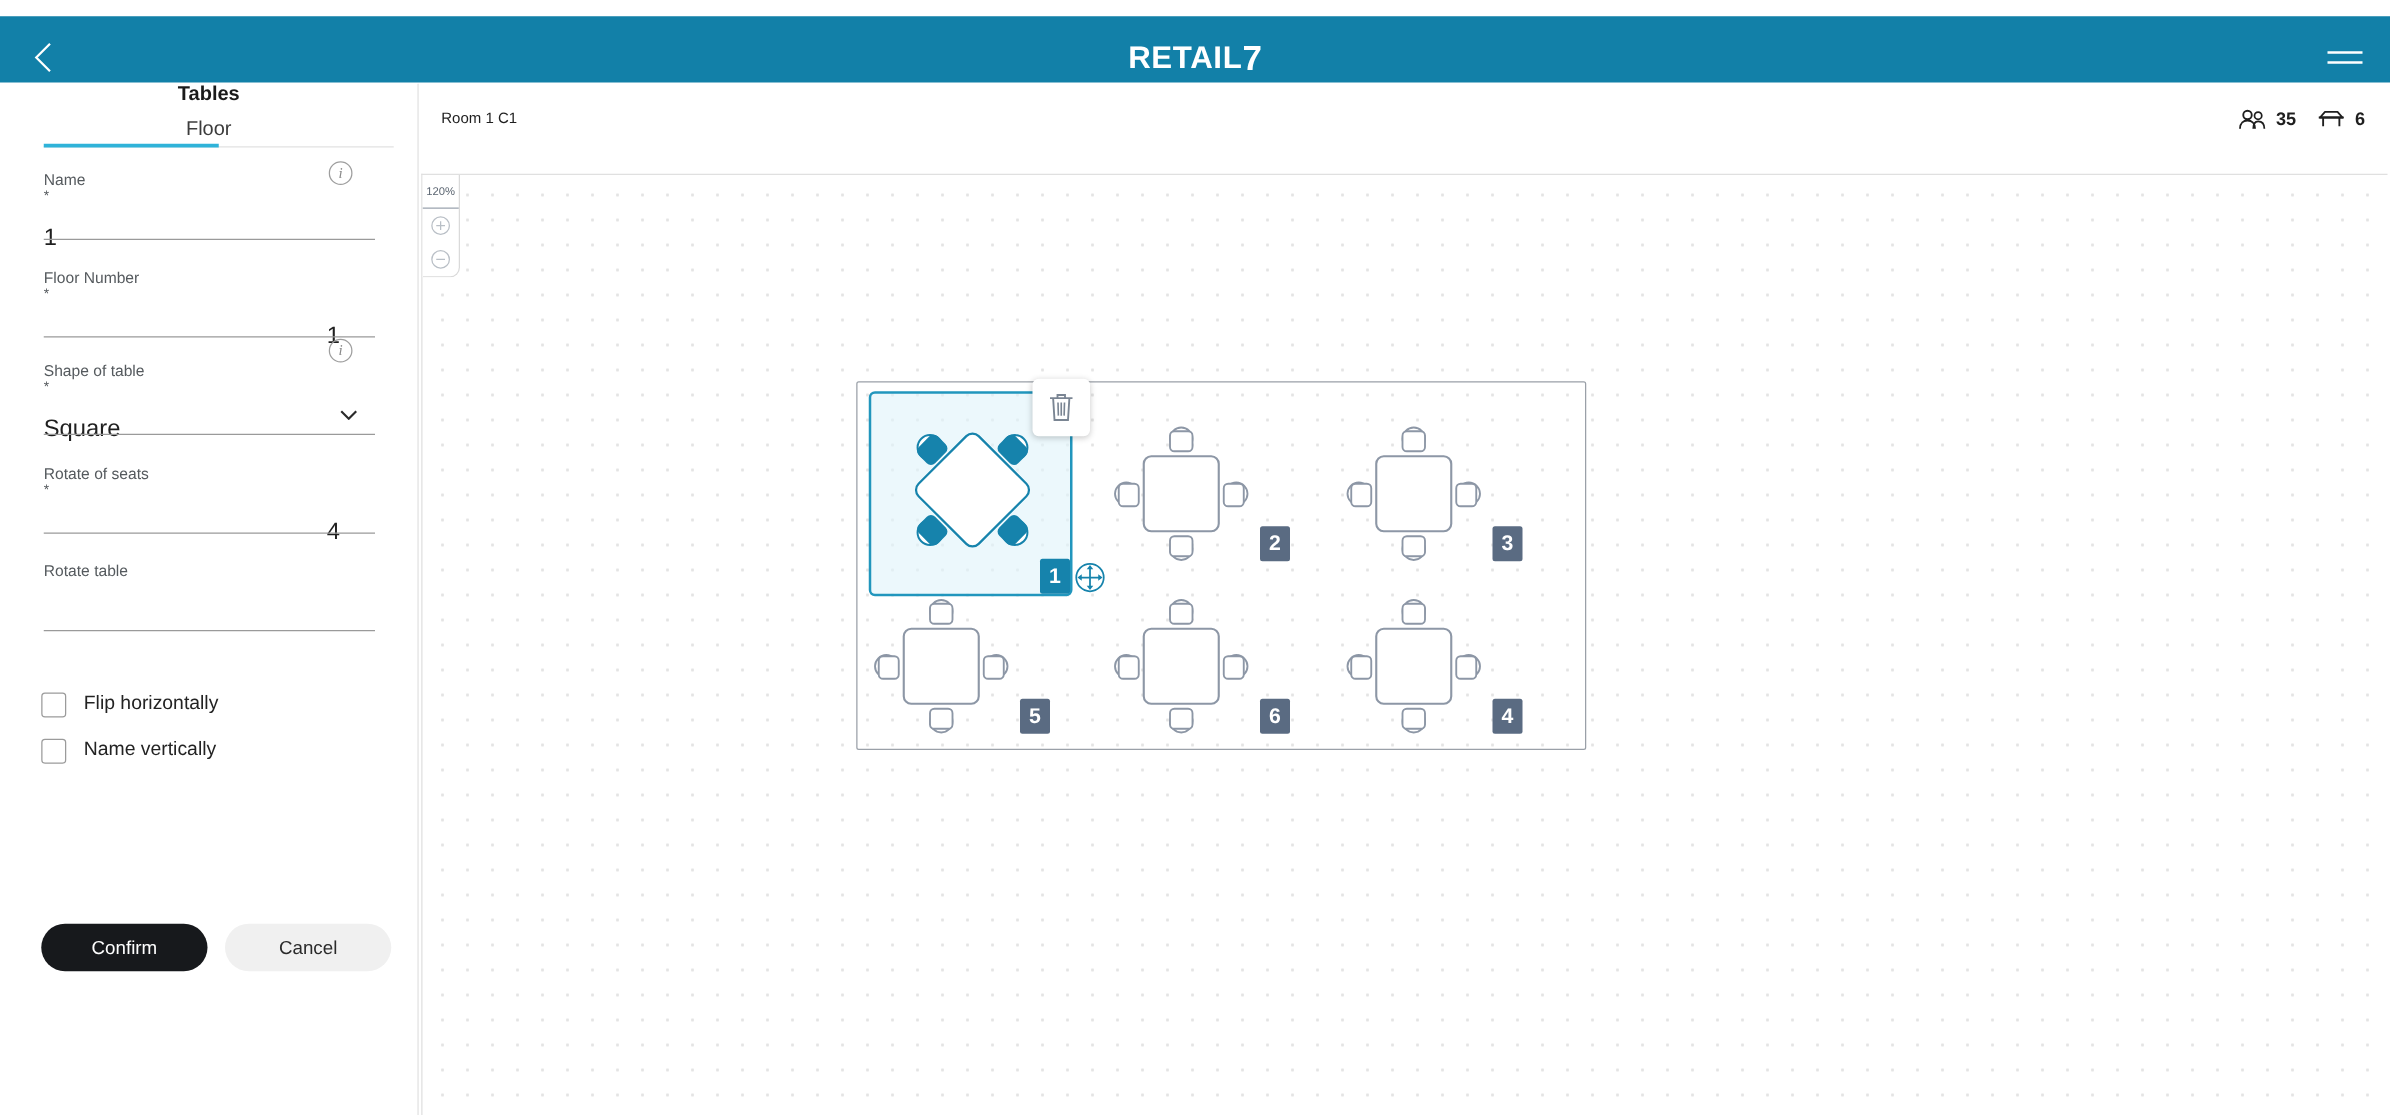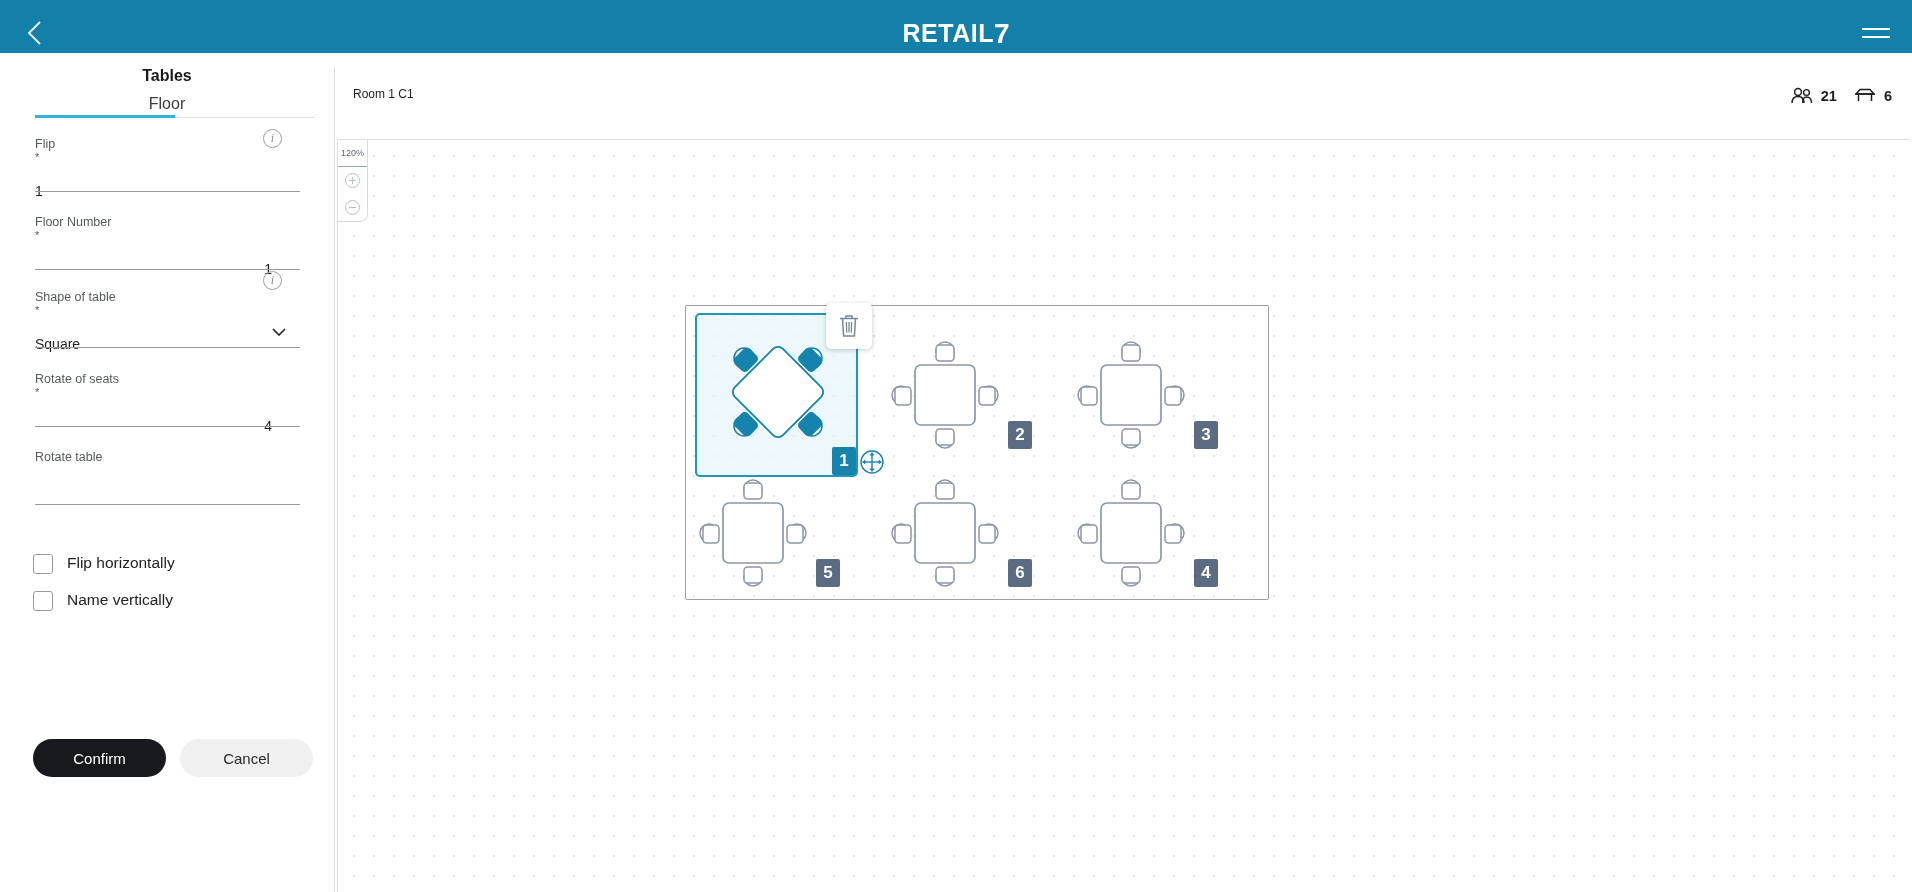--- a/index.html
+++ b/index.html
@@ -4,21 +4,21 @@
 <style>
   * { box-sizing: border-box; margin: 0; padding: 0; }
   html, body {
     width: 1912px; height: 892px;
     font-family: "Liberation Sans", sans-serif;
     background: #ffffff; overflow: hidden;
   }
 
   
   #topbar {
-    position: absolute; left: 0; top: 0; width: 1912px; height: 53px;
+    position: absolute; left: 0; top: 13px; width: 1912px; height: 53px;
     background: #1280a8; display: flex; align-items: center;
   }
   #back-btn {
     position: absolute; left: 10px; top: 8px; width: 50px; height: 50px;
     display: flex; align-items: center; justify-content: center; cursor: pointer;
   }
   #logo {
     position: absolute; left: 0; top: 0; width: 1912px; height: 67px;
     display: flex; align-items: center; justify-content: center;
     pointer-events: none;
@@ -62,21 +62,21 @@
   .field-label {
     font-size: 12.5px; color: #555a5e; line-height: 14px;
     font-family: "Liberation Sans", sans-serif;
   }
   .req { color: #555a5e; font-size: 11px; vertical-align: super; }
   .field-line {
     position: absolute; left: 0; bottom: 0; width: 265px;
     height: 1px; background: #9a9a9a;
   }
   .field-val {
-    font-size: 14px; color: #1f1f1f; margin-top: 7px; height: 26px;
+    font-size: 19px; color: #1f1f1f; margin-top: 7px; height: 26px;
     line-height: 26px; background: transparent; border: 0; outline: none;
     width: 100%; font-family: "Liberation Sans", sans-serif;
   }
   .field-val.right { text-align: right; padding-right: 28px; }
   .info-icon {
     position: absolute; right: 18px; width: 19px; height: 19px;
     border: 1px solid #9e9e9e; border-radius: 50%; color: #8a8a8a;
     font-size: 12px; font-style: italic; text-align: center;
     line-height: 17px; font-family: "Liberation Serif", serif; cursor: pointer;
   }
@@ -193,21 +193,21 @@
 <div id="sidebar">
 
   <div id="tabs">
     <div class="tab active">Tables</div>
     <div class="tab">Floor</div>
   </div>
   <div class="tab-underline-track"></div>
   <div class="tab-underline"></div>
 
   <div class="field" style="top:70px;height:55px;">
-    <div class="field-label">Flip</div>
+    <div class="field-label">Name</div>
     <span class="req">*</span>
     <div class="field-val">1</div>
     <div class="field-line"></div>
     <div class="info-icon" style="top:-8px;">i</div>
   </div>
 
   <div class="field" style="top:148px;height:55px;">
     <div class="field-label">Floor Number</div>
     <span class="req">*</span>
     <div class="field-val right">1</div>
@@ -255,21 +255,21 @@
   <div id="room-title">Room 1 C1</div>
 
   <div id="counters">
     <div class="counter">
       <svg width="24" height="18" viewBox="0 0 24 18">
         <circle cx="8" cy="5" r="3.4" fill="none" stroke="#1f1f1f" stroke-width="1.5"></circle>
         <path d="M2 16 C2 11.2 5 9.4 8 9.4 C11 9.4 14 11.2 14 16" fill="none" stroke="#1f1f1f" stroke-width="1.5"></path>
         <circle cx="16.5" cy="5.5" r="2.9" fill="none" stroke="#1f1f1f" stroke-width="1.4"></circle>
         <path d="M12.6 16 C12.6 11.6 14.2 10 16.5 10 C19 10 21.5 11.6 21.5 16" fill="none" stroke="#1f1f1f" stroke-width="1.4"></path>
       </svg>
-      <span class="counter-num">21</span>
+      <span class="counter-num">35</span>
     </div>
     <div class="counter">
       <svg width="24" height="18" viewBox="0 0 24 18">
         <path d="M3 7 L7 2.5 L17 2.5 L21 7 Z" fill="none" stroke="#1f1f1f" stroke-width="1.5" stroke-linejoin="round"></path>
         <line x1="2" y1="7" x2="22" y2="7" stroke="#1f1f1f" stroke-width="1.5"></line>
         <line x1="5.5" y1="7" x2="5.5" y2="14" stroke="#1f1f1f" stroke-width="1.5"></line>
         <line x1="18.5" y1="7" x2="18.5" y2="14" stroke="#1f1f1f" stroke-width="1.5"></line>
       </svg>
       <span class="counter-num">6</span>
     </div>

